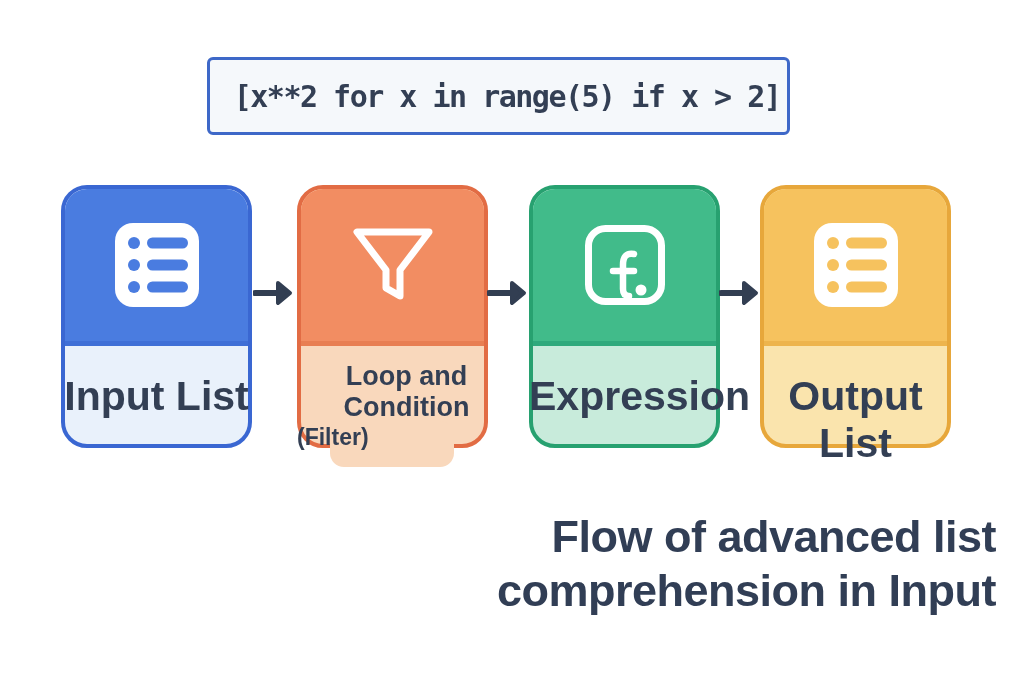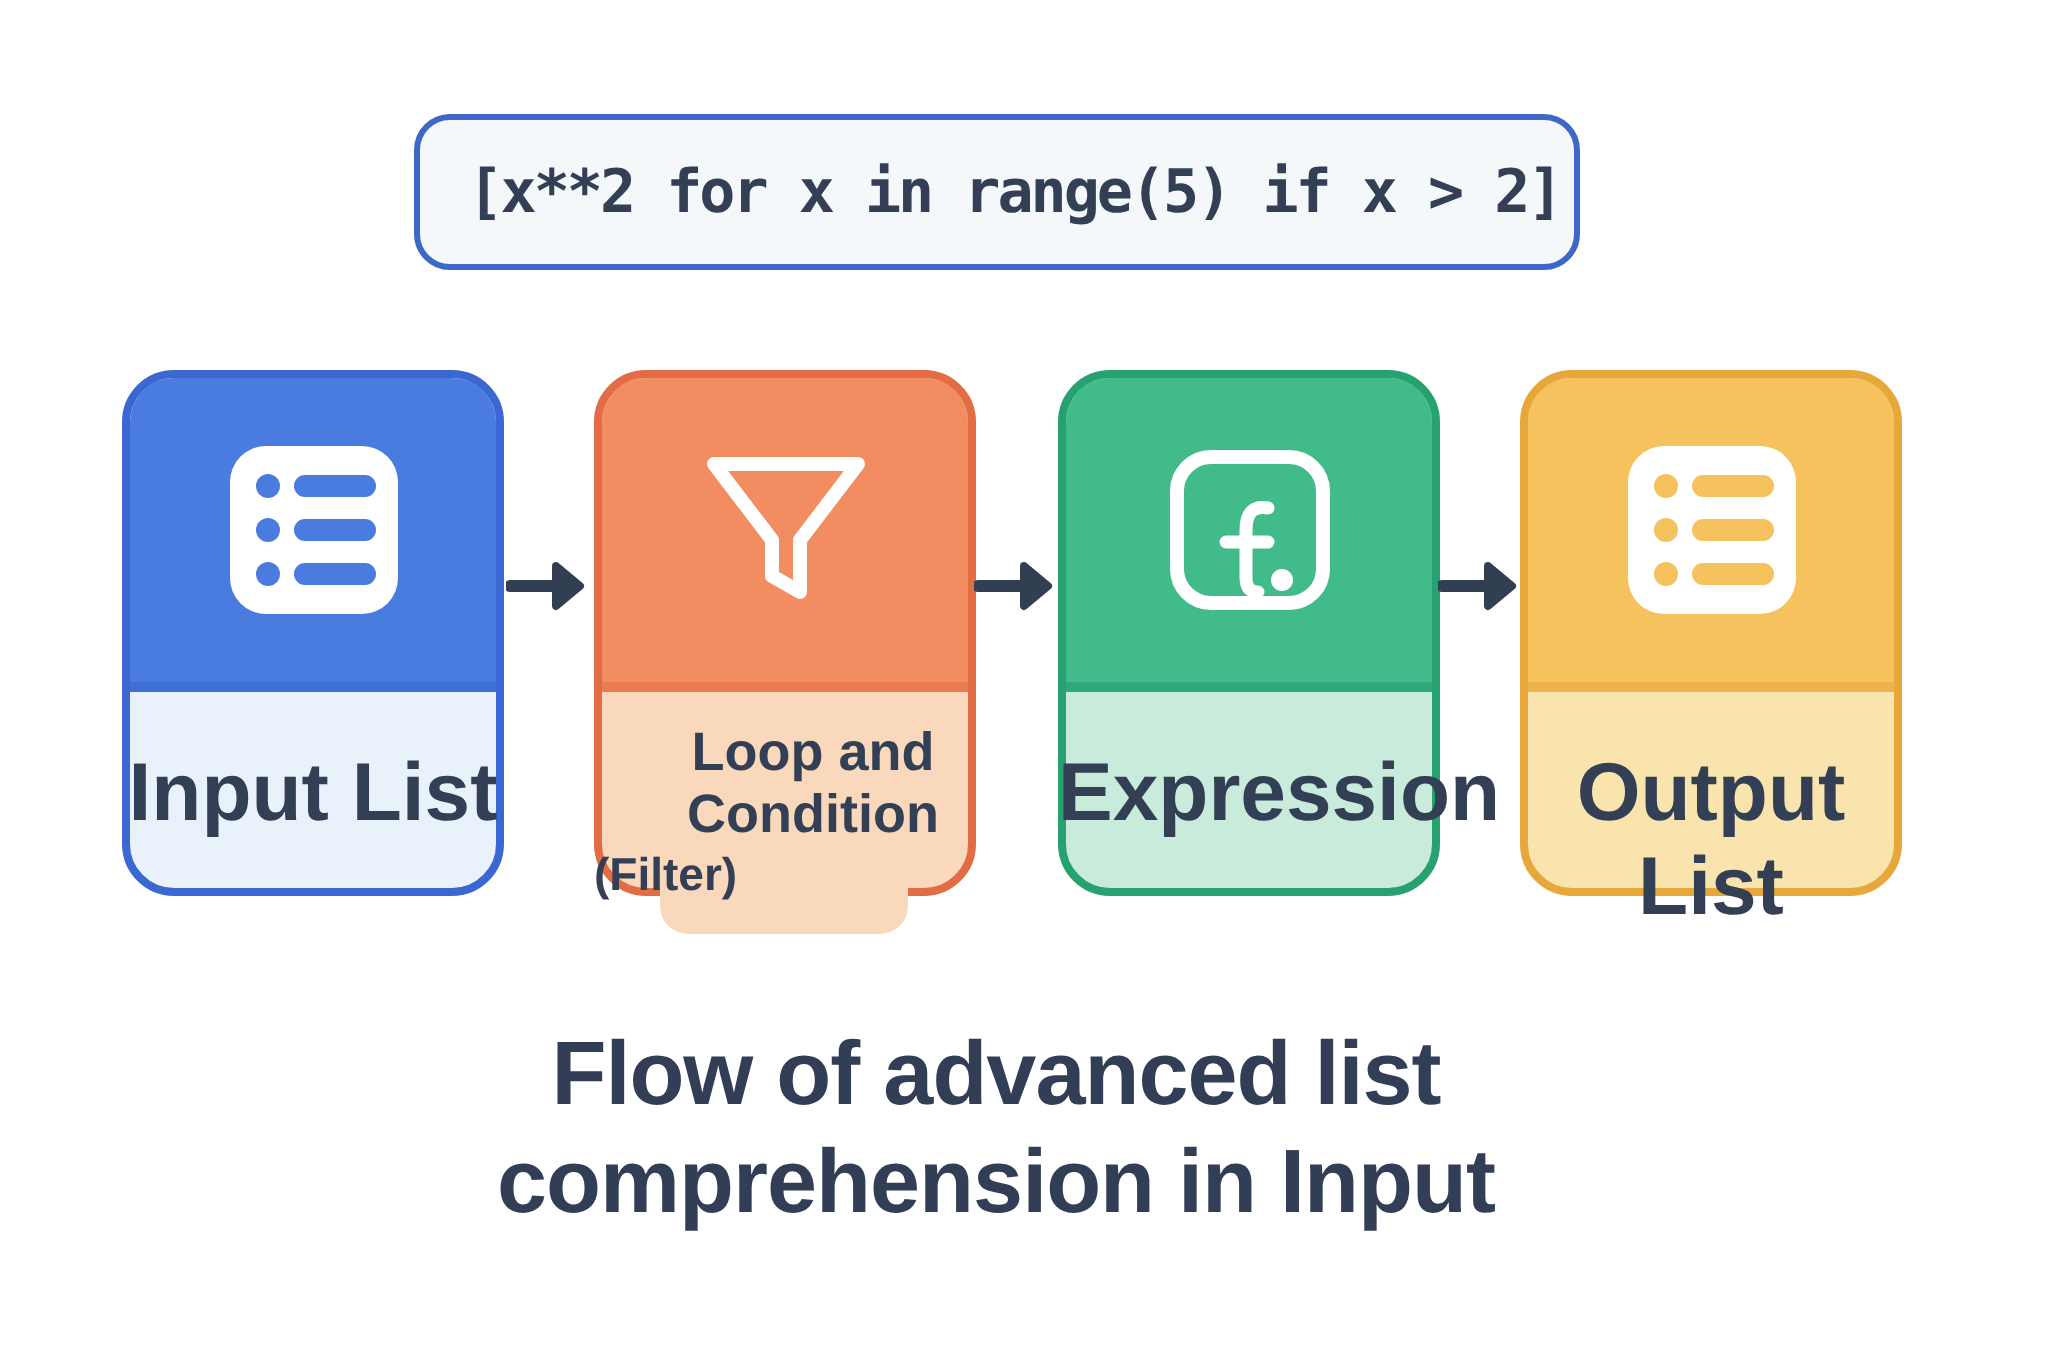--- a/index.html
+++ b/index.html
@@ -4,21 +4,21 @@
 <style>
   html,body{margin:0;padding:0;background:#fff;}
   .canvas{
     position:relative;width:1024px;height:683px;background:#ffffff;overflow:hidden;
     font-family:"Liberation Sans", sans-serif;color:#333f54;
   }
 
   
   .code-box{
     position:absolute;left:207px;top:57px;width:583px;height:78px;
-    background:#f5f8fb;border:3px solid #3e68c8;border-radius:18px;
+    background:#f5f8fb;border:3px solid #3e68c8;border-radius:6px;
     display:flex;align-items:center;justify-content:center;box-sizing:border-box;padding-left:17px;
   }
   .code-box code{
     font-family:"DejaVu Sans Mono", monospace;font-weight:bold;
     font-size:30px;letter-spacing:-1.5px;color:#333f54;white-space:nowrap;
   }
 
   
   .step{position:absolute;top:185px;width:191px;height:263px;}
   .step-card{
@@ -54,21 +54,21 @@
 
   
   .list-icon{
     width:84px;height:84px;background:#ffffff;border-radius:18px;
     display:flex;align-items:center;justify-content:center;
   }
   .arrow{position:absolute;top:280px;z-index:2;width:40px;height:26px;}
 
   
   .main-title{
-    position:absolute;left:0;right:28px;top:510px;text-align:center;
+    position:absolute;left:0;right:28px;top:510px;text-align:right;
     font-size:45px;line-height:54px;font-weight:bold;color:#313e55;letter-spacing:-0.5px;
   }
 </style>
 </head>
 <body>
 
 <div class="canvas">
 
   <div class="code-box">
     <code>[x**2 for x in range(5) if x &gt; 2]</code>

